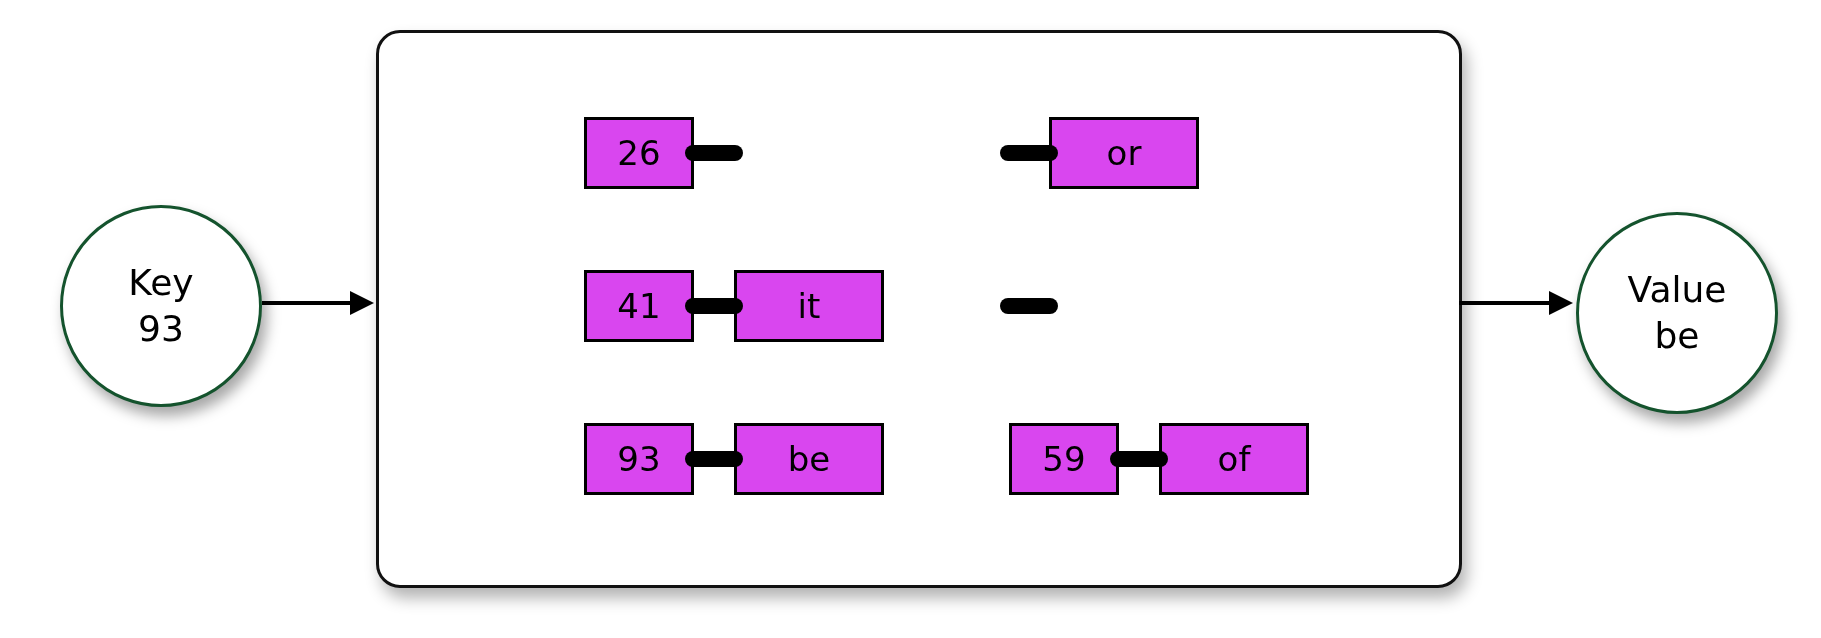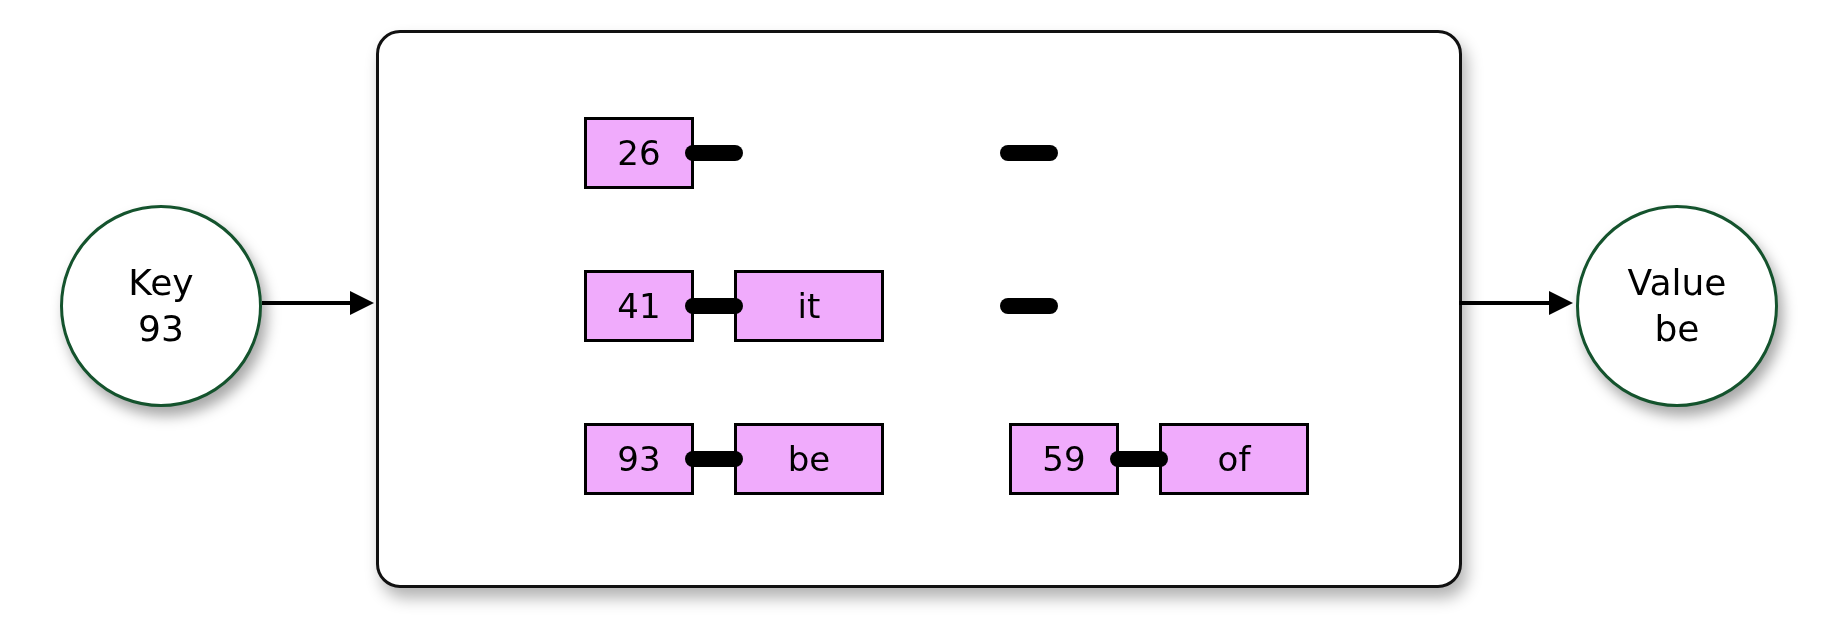--- a/index.html
+++ b/index.html
@@ -25,21 +25,21 @@
     border-radius: 50%;
     background: #fff;
     box-shadow: 5px 9px 14px rgba(0,0,0,0.35);
     display: flex;
     flex-direction: column;
     align-items: center;
     justify-content: center;
     gap: 6px;
   }
   .key-node   { left: 60px;  top: 205px; }
-  .value-node { left: 1576px; top: 205px; }
+  .value-node { left: 1576px; top: 212px; }
   .node-label, .node-value {
     font-size: 36px;
     line-height: 1.1;
     color: #000;
   }
 
   
   .arrow {
     position: absolute;
     height: 26px;
@@ -84,21 +84,21 @@
     column-gap: 125px;
     row-gap: 81px;
   }
   .pair {
     display: flex;
     align-items: center;
   }
   .kbox, .vbox {
     height: 72px;
     border: 3px solid #000;
-    background: #f0abfc;
+    background: #d946ef;
     display: flex;
     align-items: center;
     justify-content: center;
     font-size: 34px;
     color: #000;
     box-sizing: border-box;
   }
   .kbox { width: 110px; }
   .vbox { width: 150px; }
   .connector {
@@ -130,20 +130,21 @@
   <div class="map-box">
     <div class="pairs-grid">
 
       <div class="pair">
         <div class="kbox">26</div>
         <div class="connector"></div>
       </div>
 
       <div class="pair">
         <div class="connector"></div>
+        <div class="vbox">or</div>
       </div>
 
       <div class="pair">
         <div class="kbox">41</div>
         <div class="connector"></div>
         <div class="vbox">it</div>
       </div>
 
       <div class="pair">
         <div class="connector"></div>

